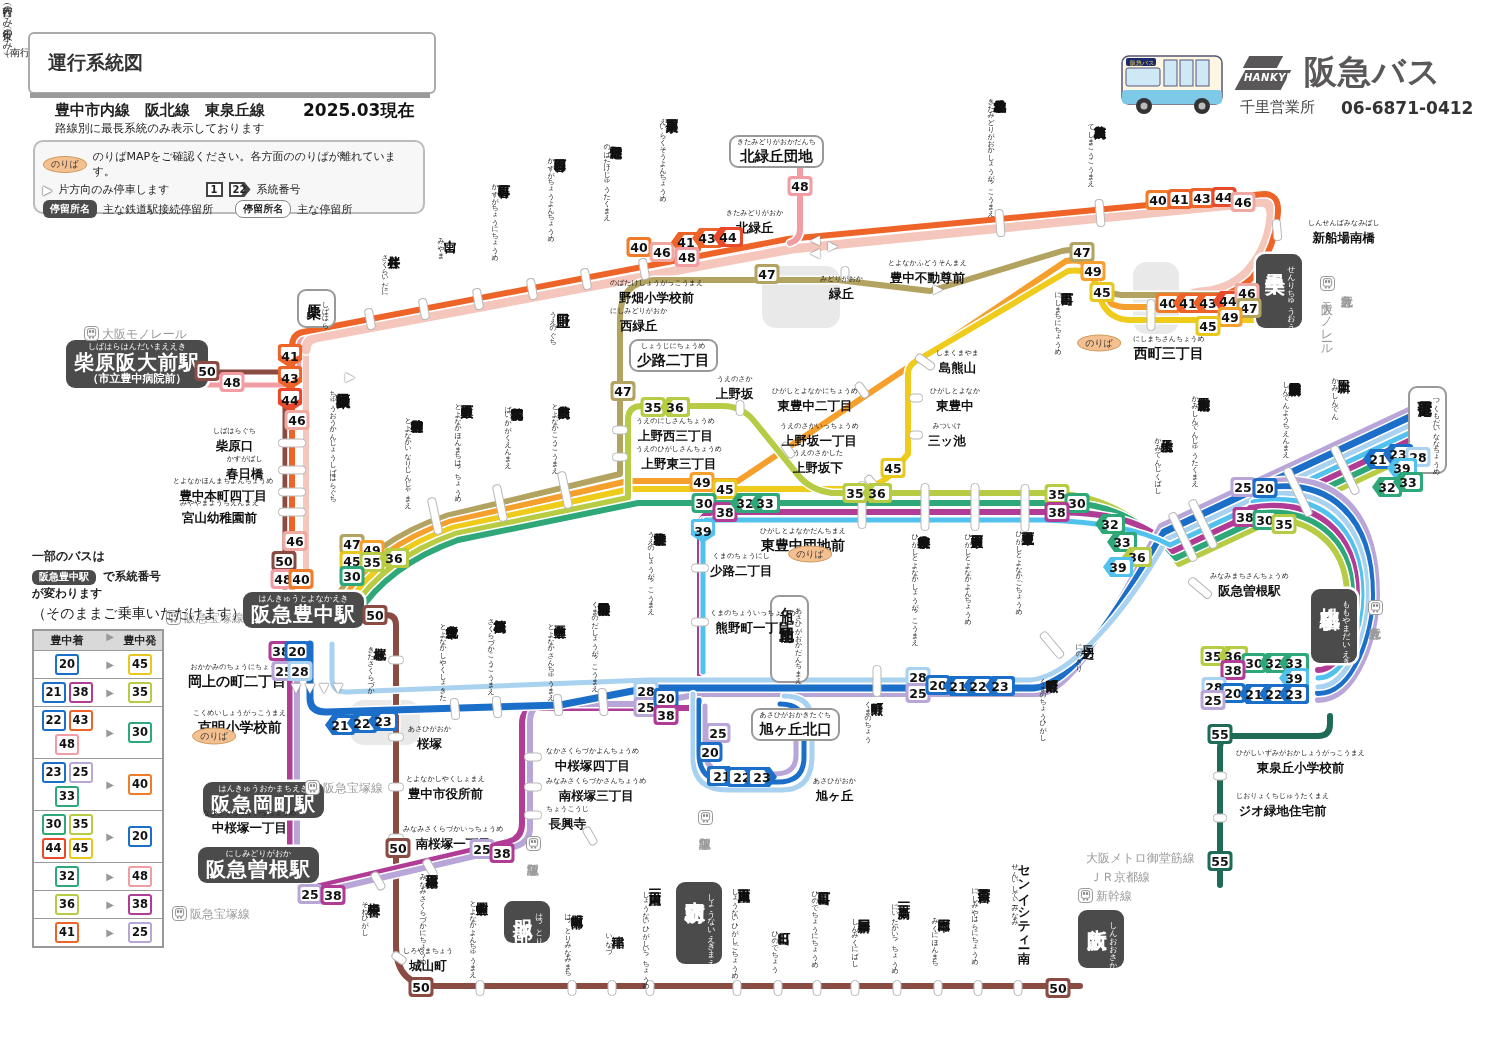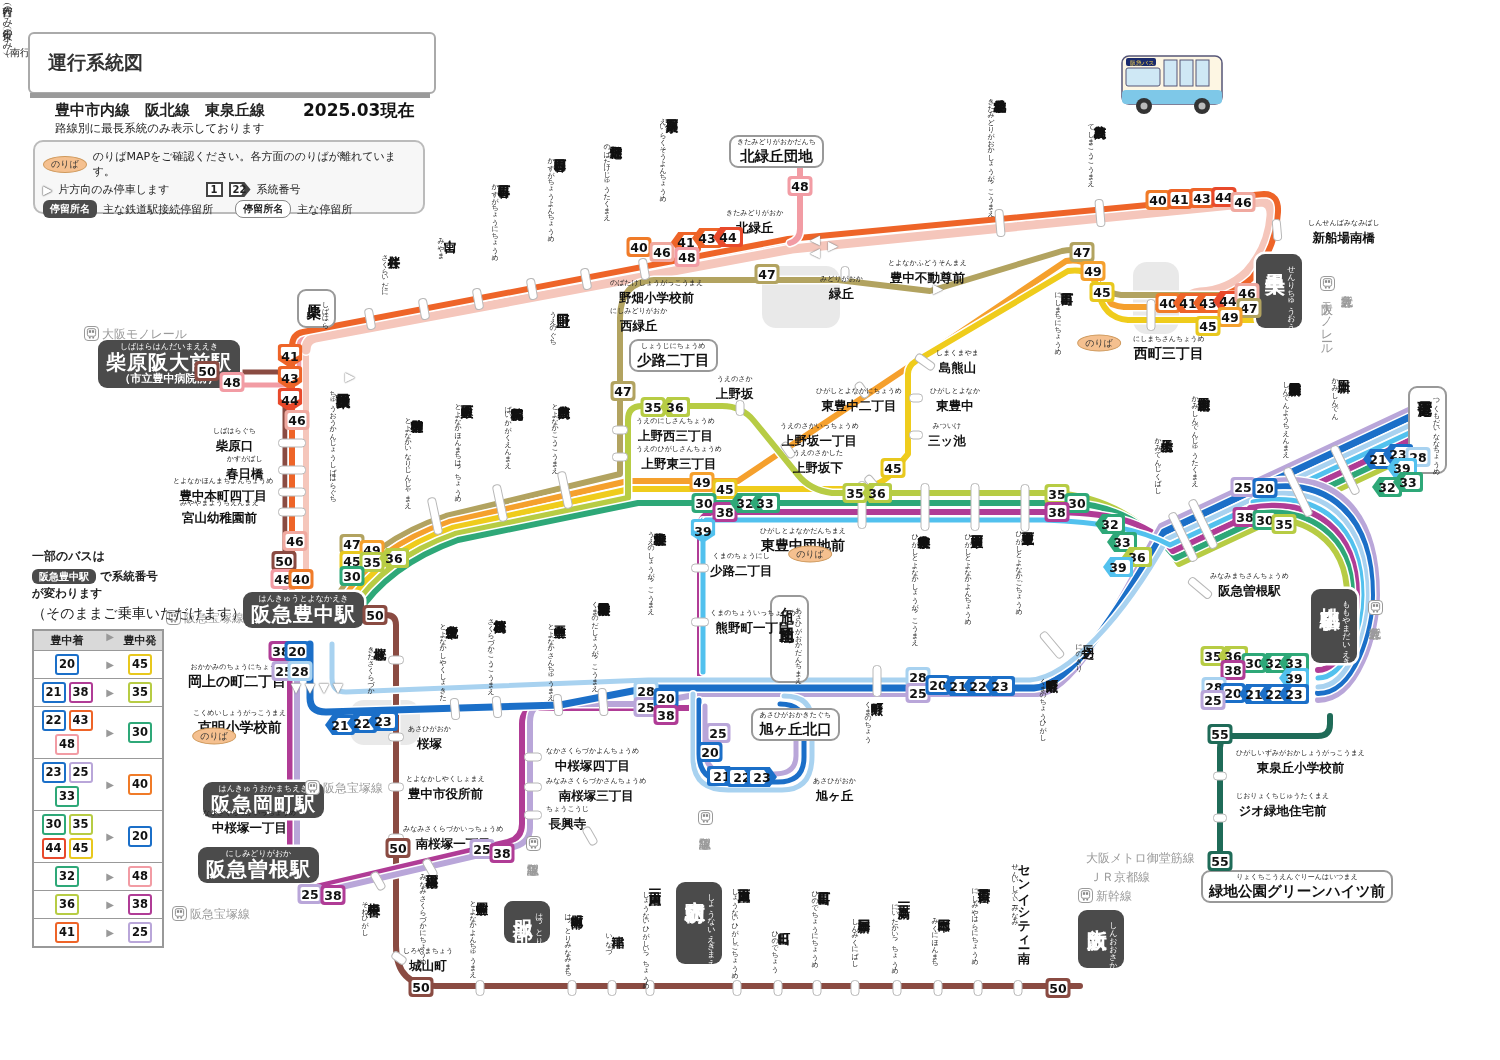--- a/index.html
+++ b/index.html
@@ -31,21 +31,21 @@
   .hk-mark .sl{position:absolute;background:#595757;transform:skewX(-28deg);}
   .hk-mark .s1{left:6px;top:0;width:34px;height:12px;}
   .hk-mark .s2{left:0px;top:14px;width:46px;height:20px;}
   .hk-mark .hkt{position:absolute;left:4px;top:16px;color:#fff;font-style:italic;font-weight:bold;font-size:10px;letter-spacing:.5px;}
   .hk-name{font-size:33px;font-weight:bold;color:#595757;letter-spacing:1px;}
   .hk-sub{font-size:15px;color:#444;margin-top:3px;display:flex;gap:26px;}
   .hk-sub .ph{font-size:17px;font-weight:bold;color:#333;}
   
   .ttwrap{position:absolute;left:32px;top:548px;width:132px;font-size:11px;color:#222;}
   .tt-int1{font-size:12px;font-weight:bold;}
-  .tt-int2{font-size:11.5px;font-weight:bold;margin-top:3px;line-height:1.5;}
+  .tt-int2{font-size:11.5px;font-weight:bold;margin-top:3px;line-height:1.5;font-family:Liberation Mono, monospace;}
   .tt-int3{font-size:14px;margin-top:2px;white-space:nowrap;}
   .ttable{margin-top:6px;border:2px solid #999;background:#fff;}
   .throw{display:flex;background:#d9d9d9;border-bottom:1.5px solid #999;font-weight:bold;font-size:11px;}
   .trow{display:flex;border-bottom:1.5px solid #999;align-items:center;}
   .trow:last-child{border-bottom:none;}
   .c-arr{width:66px;display:flex;flex-wrap:wrap;justify-content:center;align-items:center;padding:2px 0;gap:1px;}
   .c-mid{width:20px;text-align:center;color:#999;font-size:10px;}
   .c-dep{width:40px;display:flex;justify-content:center;align-items:center;padding:2px 0;}
   .tb{display:inline-flex;align-items:center;justify-content:center;width:20px;height:17px;background:#fff;border:2.5px solid;border-radius:3px;font-size:11.5px;font-weight:bold;color:#111;margin:1px;}
   
@@ -229,21 +229,21 @@
       <div class="tick" style="left: 740px; top: 408px; width: 14px; transform: translate(-50%, -50%) rotate(90deg);"></div>
       <div class="tri" style="left: 938px; top: 289px;">▶</div>
       <div class="tri" style="left: 815px; top: 240px;">◀</div>
       <div class="tri" style="left: 815px; top: 253px;">◀</div>
       <div class="tri" style="left: 833px; top: 246px;">▶</div>
       <div class="tri" style="left: 296px; top: 688px;">▼</div>
       <div class="tri" style="left: 310px; top: 688px;">▼</div>
       <div class="tri" style="left: 324px; top: 688px;">▼</div>
       <div class="tri" style="left: 338px; top: 688px;">▼</div>
       <div class="tri" style="left: 350px; top: 377px;">▶</div>
-      <div class="st s-r h" style="left: 98px; top: 340px;"><span class="kn">しばはらはんだいまええき</span><span class="nm">柴原阪大前駅</span><span class="sub">（市立豊中病院前）</span></div>
+      <div class="st s-r h" style="left: 66px; top: 340px;"><span class="kn">しばはらはんだいまええき</span><span class="nm">柴原阪大前駅</span><span class="sub">（市立豊中病院前）</span></div>
       <div class="st s-r h" style="left: 243px; top: 592px;"><span class="kn">はんきゅうとよなかえき</span><span class="nm">阪急豊中駅</span></div>
       <div class="st s-r h" style="left: 203px; top: 782px;"><span class="kn">はんきゅうおかまちえき</span><span class="nm">阪急岡町駅</span></div>
       <div class="st s-r h" style="left: 198px; top: 847px;"><span class="kn">にしみどりがおか</span><span class="nm">阪急曽根駅</span></div>
       <div class="st s-r v" style="left: 504px; top: 901px;">
         <span class="nm">服部</span>
         <span class="kn">はっとり</span>
       </div>
       <div class="st s-r v" style="left: 676px; top: 882px;">
         <span class="nm">庄内駅前</span>
         <span class="kn">しょうないえきまえ</span>
@@ -268,21 +268,20 @@
       <div class="st s-m h" style="left: 629px; top: 339px;"><span class="kn">しょうじにちょうめ</span><span class="nm">少路二丁目</span></div>
       <div class="st s-m v" style="left: 770px; top: 595px;">
         <span class="nm">旭ヶ丘団地前</span>
         <span class="kn">あさひがおかだんちまえ</span>
       </div>
       <div class="st s-m h" style="left: 751px; top: 708px;"><span class="kn">あさひがおかきたぐち</span><span class="nm">旭ヶ丘北口</span></div>
       <div class="st s-m v" style="left: 1408px; top: 386px;">
         <span class="nm">津雲台七丁目</span>
         <span class="kn">つくもだいななちょうめ</span>
       </div>
-      <div class="st s-m h" style="left: 1201px; top: 870px;"><span class="kn">りょくちこうえんぐりーんはいつまえ</span><span class="nm">緑地公園グリーンハイツ前</span></div>
       <div class="st s-s v" style="left: 380px; top: 246px;">
         <span class="kn">さくらいだに</span>
         <span class="nm">桜井谷</span>
       </div>
       <div class="st s-s v" style="left: 436px; top: 230px;">
         <span class="kn">みやま</span>
         <span class="nm">宮山</span>
       </div>
       <div class="st s-s v" style="left: 490px; top: 176px;">
         <span class="kn">かすがちょうにちょうめ</span>
@@ -312,21 +311,21 @@
       <div class="s-n v" style="left: 314px; top: 388px;">（東行のみ）</div>
       <div class="st s-b h" style="left: 188px; top: 664px;"><span class="kn">おかかみのちょうにちょうめ</span><span class="nm">岡上の町二丁目</span></div>
       <div class="s-n h" style="left: 212px; top: 690px;">（南行のみ）</div>
       <div class="st s-b h" style="left: 193px; top: 710px;"><span class="kn">こくめいしょうがっこうまえ</span><span class="nm">克明小学校前</span></div>
       <div class="st s-s h" style="left: 726px; top: 210px;"><span class="kn">きたみどりがおか</span><span class="nm">北緑丘</span></div>
       <div class="st s-s h" style="left: 610px; top: 280px;"><span class="kn">のばたけしょうがっこうまえ</span><span class="nm">野畑小学校前</span></div>
       <div class="st s-s h" style="left: 610px; top: 308px;"><span class="kn">にしみどりがおか</span><span class="nm">西緑丘</span></div>
       <div class="st s-s h" style="left: 820px; top: 276px;"><span class="kn">みどりがおか</span><span class="nm">緑丘</span></div>
       <div class="st s-s h" style="left: 888px; top: 260px;"><span class="kn">とよなかふどうそんまえ</span><span class="nm">豊中不動尊前</span></div>
       <div class="st s-s h" style="left: 936px; top: 350px;"><span class="kn">しまくまやま</span><span class="nm">島熊山</span></div>
-      <div class="st s-s h" style="left: 816px; top: 388px;"><span class="kn">ひがしとよなかにちょうめ</span><span class="nm">東豊中二丁目</span></div>
+      <div class="st s-s h" style="left: 772px; top: 388px;"><span class="kn">ひがしとよなかにちょうめ</span><span class="nm">東豊中二丁目</span></div>
       <div class="st s-s h" style="left: 930px; top: 388px;"><span class="kn">ひがしとよなか</span><span class="nm">東豊中</span></div>
       <div class="st s-s h" style="left: 928px; top: 423px;"><span class="kn">みついけ</span><span class="nm">三ッ池</span></div>
       <div class="st s-s h" style="left: 716px; top: 376px;"><span class="kn">うえのさか</span><span class="nm">上野坂</span></div>
       <div class="st s-s h" style="left: 636px; top: 418px;"><span class="kn">うえのにしさんちょうめ</span><span class="nm">上野西三丁目</span></div>
       <div class="st s-s h" style="left: 636px; top: 446px;"><span class="kn">うえのひがしさんちょうめ</span><span class="nm">上野東三丁目</span></div>
       <div class="st s-s h" style="left: 780px; top: 423px;"><span class="kn">うえのさかいっちょうめ</span><span class="nm">上野坂一丁目</span></div>
       <div class="st s-s h" style="left: 793px; top: 450px;"><span class="kn">うえのさかした</span><span class="nm">上野坂下</span></div>
       <div class="st s-s v" style="left: 403px; top: 410px;">
         <span class="kn">とよなかいなりじんじゃまえ</span>
         <span class="nm">豊中稲荷神社前</span>
@@ -1124,20 +1123,34 @@
       <text x="12" y="14.5" font-size="6" fill="#f9d548">阪急バス</text>
       <rect x="8" y="18" width="34" height="18" rx="2" fill="#cfe8f5" stroke="#557" stroke-width="1"></rect>
       <rect x="46" y="10" width="13" height="26" fill="#cfe8f5" stroke="#557" stroke-width="1"></rect>
       <rect x="62" y="10" width="13" height="26" fill="#cfe8f5" stroke="#557" stroke-width="1"></rect>
       <rect x="78" y="10" width="13" height="26" fill="#cfe8f5" stroke="#557" stroke-width="1"></rect>
       <circle cx="26" cy="56" r="8" fill="#333"></circle>
         <circle cx="26" cy="56" r="3.5" fill="#bbb"></circle>
       <circle cx="84" cy="56" r="8" fill="#333"></circle>
         <circle cx="84" cy="56" r="3.5" fill="#bbb"></circle>
     </svg>
+    <div class="hk-txtcol">
+      <div class="hk-row">
+        <span class="hk-mark">
+          <span class="sl s1"></span>
+            <span class="sl s2"></span>
+          <span class="hkt">HANKYU</span>
+        </span>
+        <span class="hk-name">阪急バス</span>
+      </div>
+      <div class="hk-sub">
+        <span>千里営業所</span>
+        <span class="ph">06-6871-0412</span>
+      </div>
+    </div>
   </div>
 
   <div class="ttwrap">
     <div class="tt-int1">一部のバスは</div>
     <div class="tt-int2">
       <span class="chip-rail">阪急豊中駅</span>
       <span>で系統番号が変わります</span>
     </div>
     <div class="tt-int3">（そのままご乗車いただけます）</div>
     <div class="ttable">

